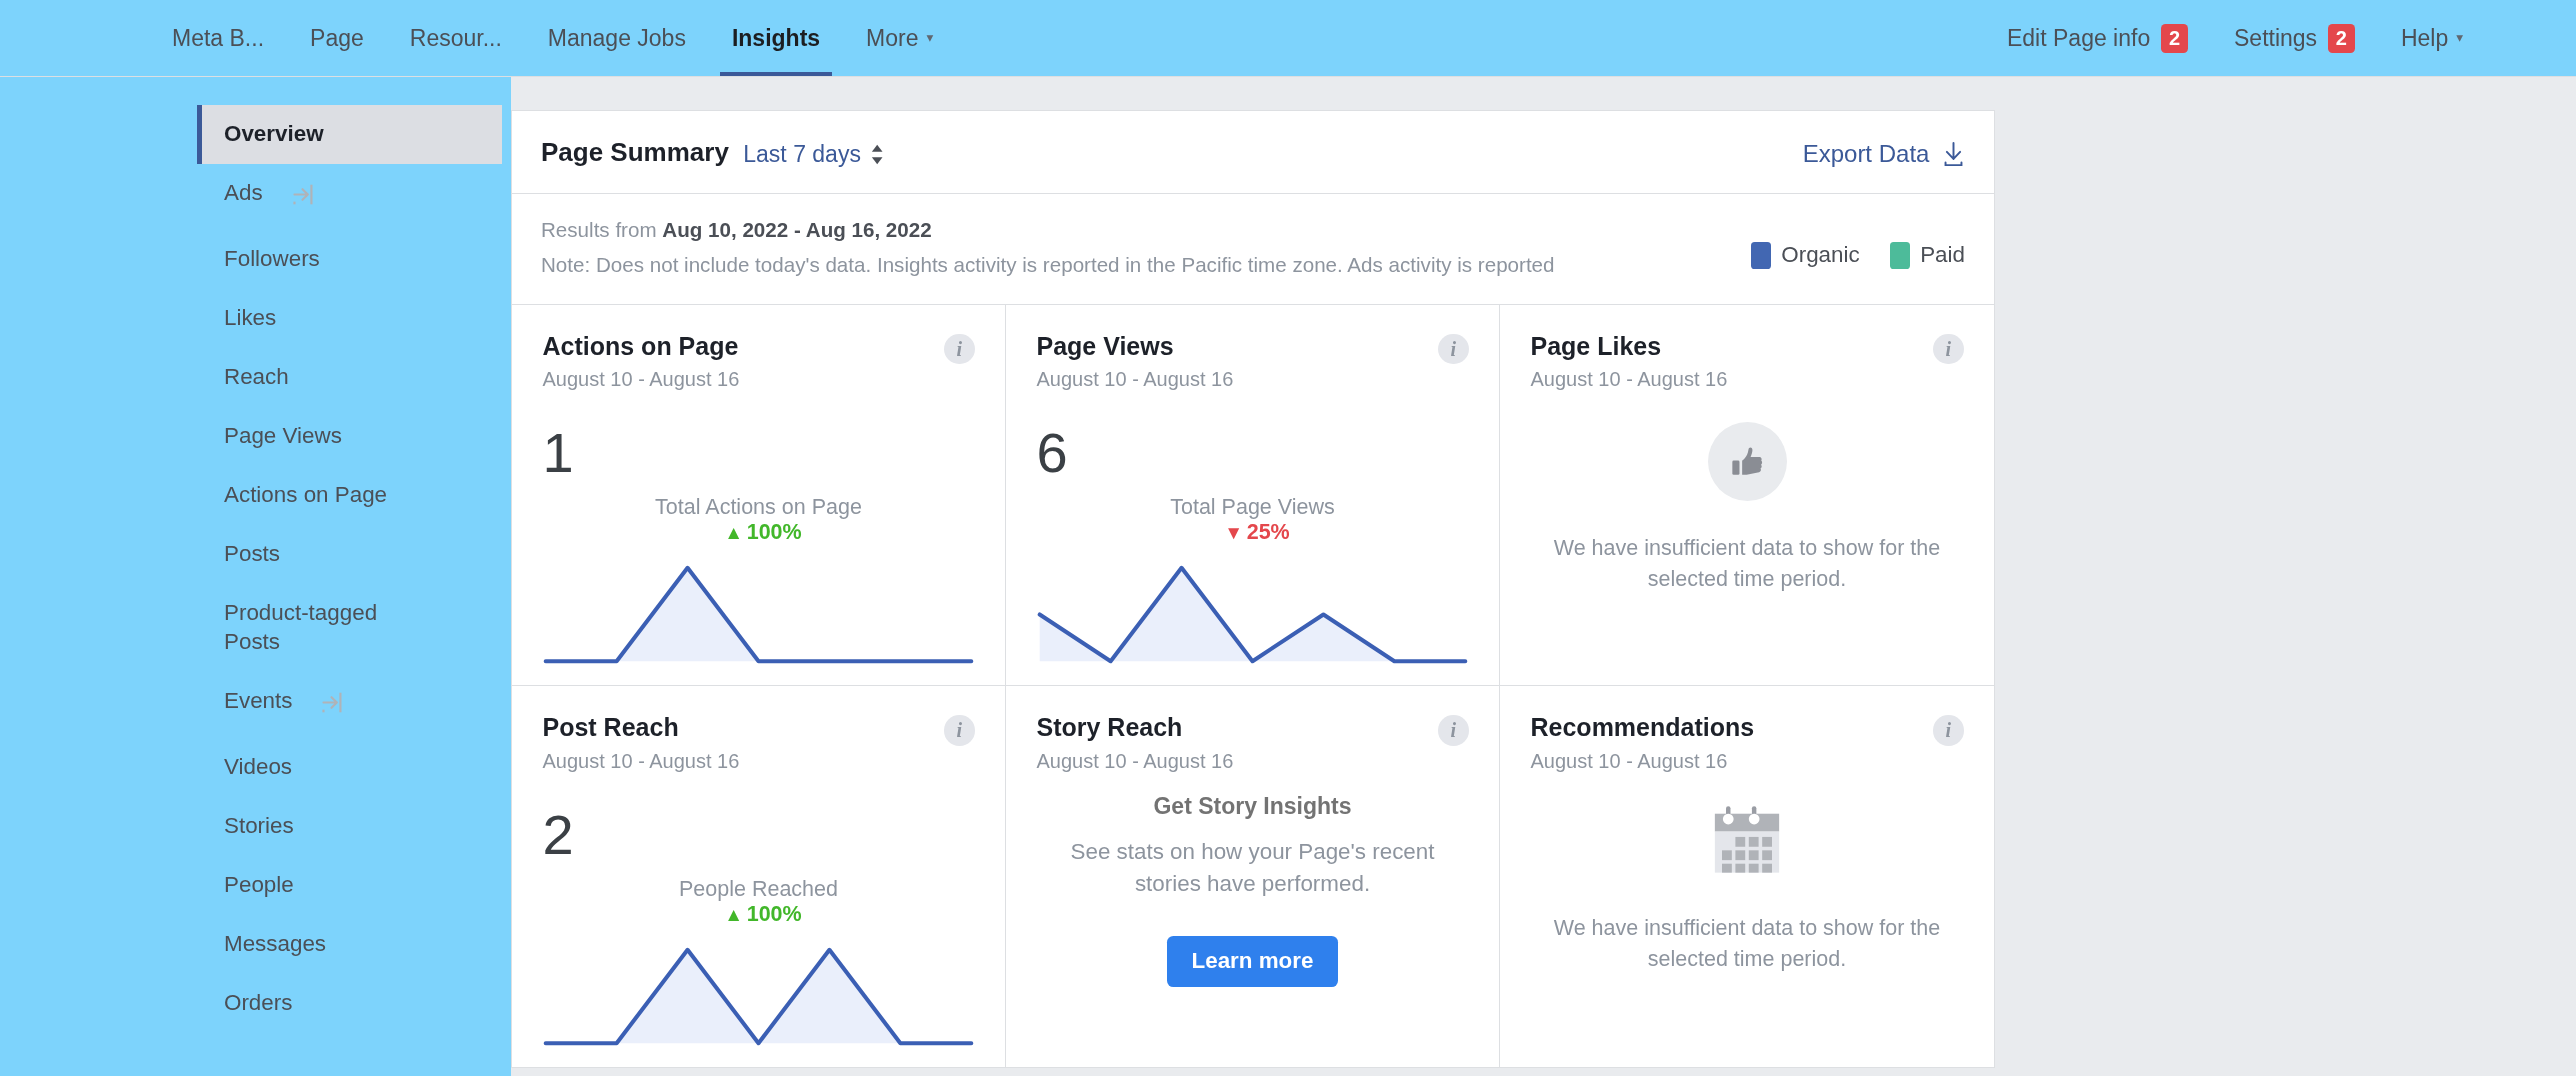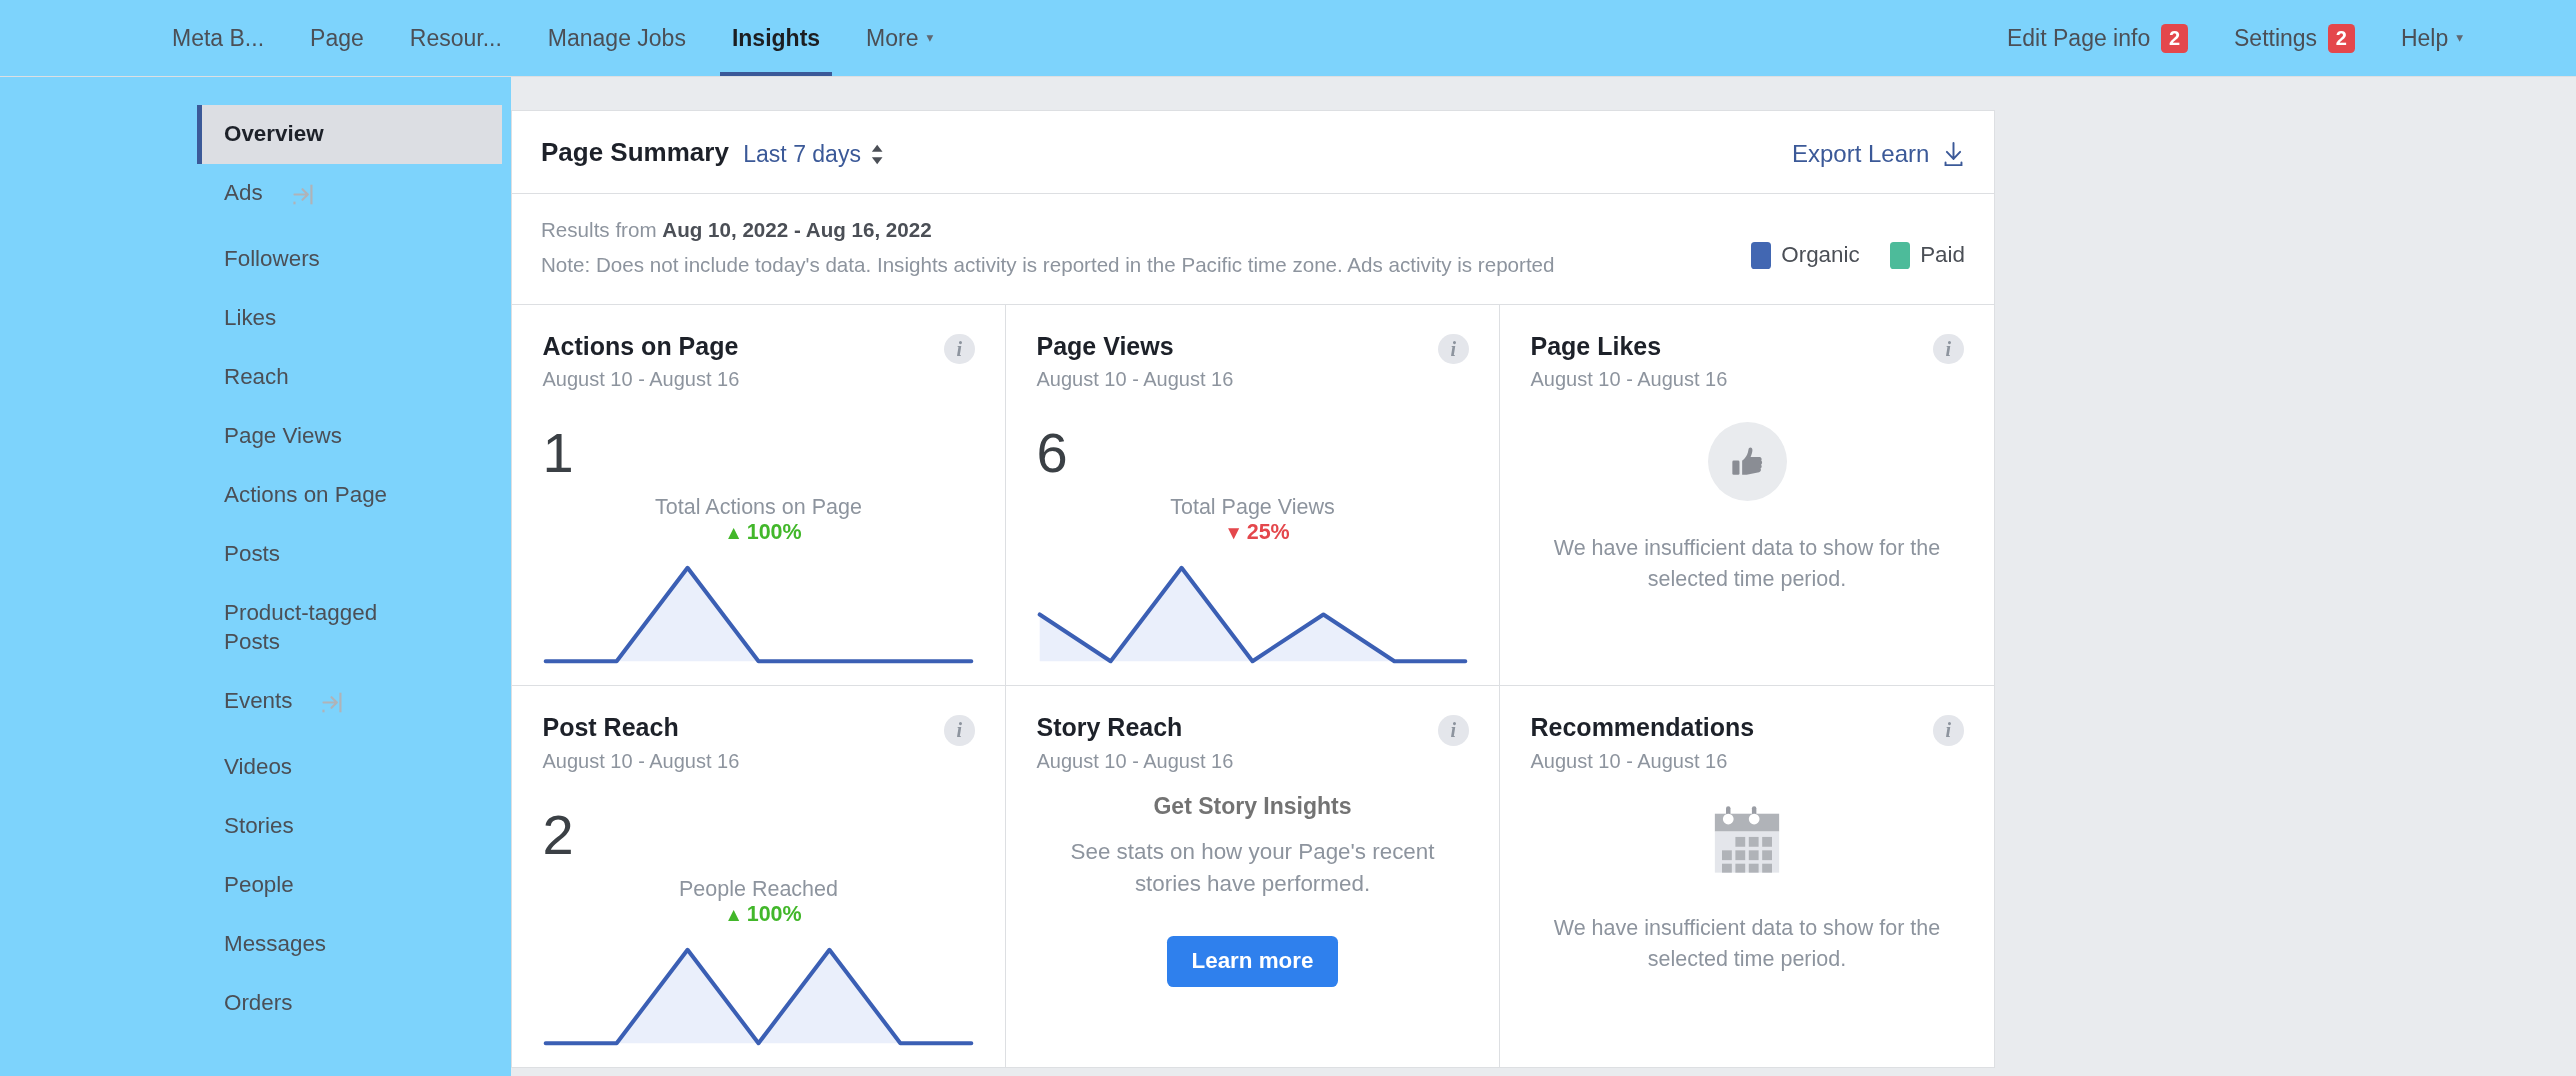--- a/index.html
+++ b/index.html
@@ -327,21 +327,21 @@
         <div class="date-select">
           <span>Last 7 days</span>
           <span class="updown">
             <svg width="14.4" height="23" viewBox="0 0 16 26" aria-hidden="true">
               <polygon points="8,2 14,10 2,10" fill="#4b4f56"></polygon>
               <polygon points="8,24 14,16 2,16" fill="#4b4f56"></polygon>
             </svg>
           </span>
         </div>
         <div class="export">
-          <span>Export Learn</span>
+          <span>Export Data</span>
           <span class="dl">
             <svg width="23" height="27" viewBox="0 0 26 30" aria-hidden="true">
               <path d="M13 2 L13 19 M13 20 L5.5 12 M13 20 L20.5 12" stroke="#3b5998" stroke-width="2.2" fill="none" stroke-linecap="round"></path>
               <path d="M4 24 L4 27 L22 27 L22 24" stroke="#3b5998" stroke-width="2.2" fill="none" stroke-linecap="round"></path>
             </svg>
           </span>
         </div>
       </div>
 
       <div class="panel-note">

